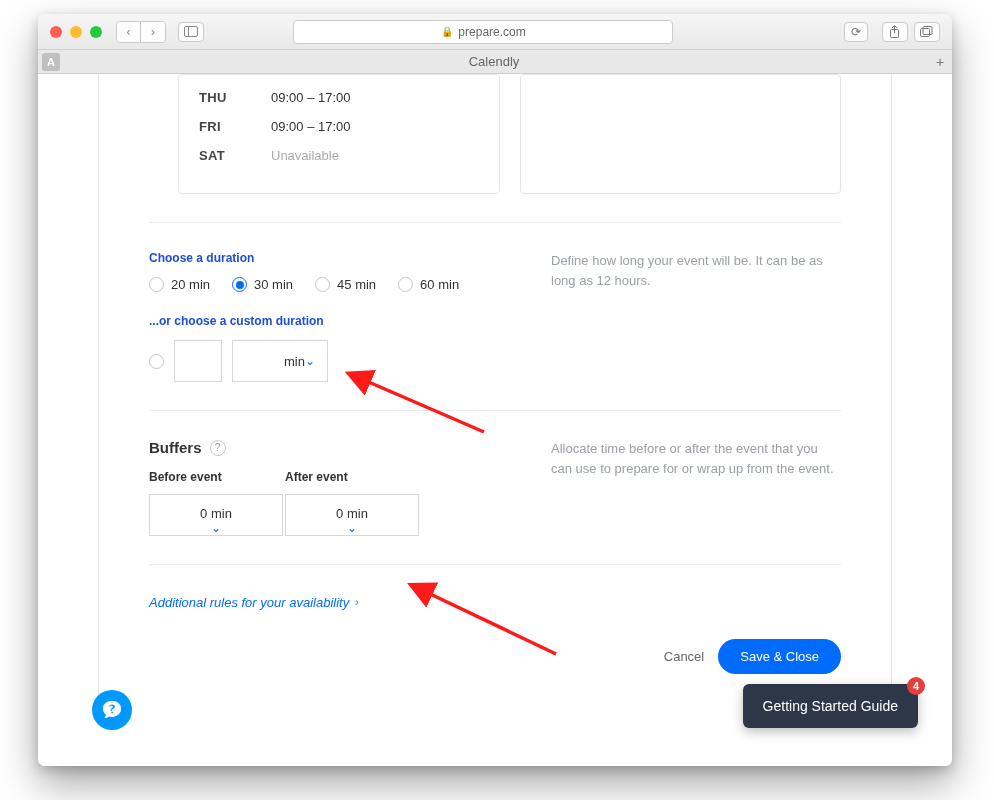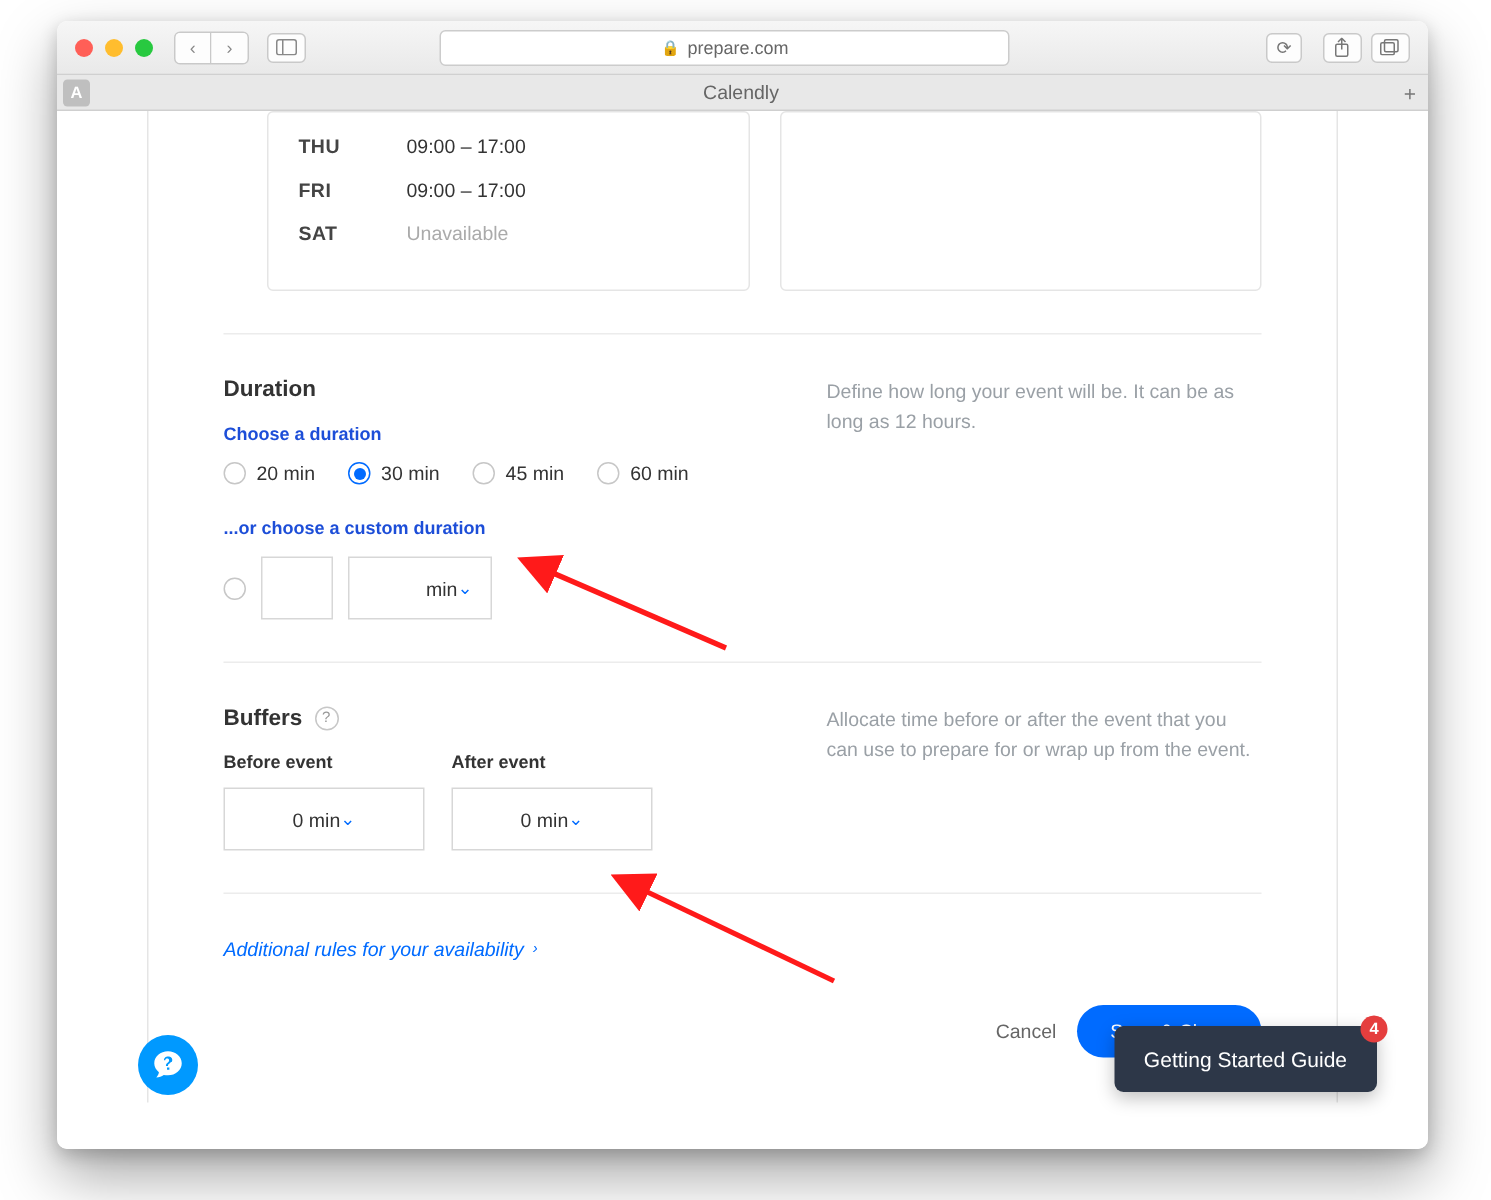--- a/index.html
+++ b/index.html
@@ -73,24 +73,24 @@
 .radio-opt{display:flex;align-items:center;gap:7px;font-size:13px;color:#333;cursor:pointer;}
 .radio{width:15px;height:15px;border:1.5px solid #c7c7c7;border-radius:50%;background:#fff;position:relative;flex-shrink:0;}
 .radio.selected{border-color:#006bff;}
 .radio.selected::after{content:"";position:absolute;inset:2.5px;background:#006bff;border-radius:50%;}
 
 .custom-row{display:flex;align-items:center;gap:10px;}
 .num-input{width:48px;height:42px;border:1px solid #d7d7d7;background:#fff;}
 .unit-select{width:96px;height:42px;border:1px solid #d7d7d7;display:flex;align-items:center;justify-content:flex-end;padding:0 12px;font-size:13px;color:#333;cursor:pointer;background:#fff;}
 .chev{color:#006bff;font-size:12px;}
 
-.buffer-row{display:flex;gap:18px;}
+.buffer-row{display:flex;gap:2px;}
 .buffer-col{}
 .buffer-label{font-size:12px;font-weight:700;color:#333;margin-bottom:10px;}
-.buf-select{width:134px;height:42px;border:1px solid #d7d7d7;display:flex;align-items:center;justify-content:center;padding:0 12px;font-size:13px;color:#333;cursor:pointer;background:#fff;}
+.buf-select{width:134px;height:42px;border:1px solid #d7d7d7;display:flex;align-items:center;justify-content:flex-end;padding:0 12px;font-size:13px;color:#333;cursor:pointer;background:#fff;flex-direction:column;}
 
 .help-ic{width:16px;height:16px;border:1px solid #c7c7c7;border-radius:50%;display:inline-flex;align-items:center;justify-content:center;font-size:10px;color:#999;font-weight:400;}
 
 .link-row{margin-top:6px;font-style:italic;}
 .link{color:#006bff;font-size:13px;cursor:pointer;display:inline-flex;align-items:center;gap:6px;}
 .link .ar{font-size:10px;}
 
 .footer{margin-top:28px;display:flex;justify-content:flex-end;gap:14px;align-items:center;}
 .cancel{font-size:13px;color:#666;cursor:pointer;}
 .savebtn{background:#006bff;color:#fff;padding:10px 22px;border-radius:20px;font-size:13px;cursor:pointer;}
@@ -176,21 +176,20 @@
                   <div class="day-time unavail">Unavailable</div>
                 </div>
               </div>
           <div class="avail-card" style="min-height:120px"></div>
         </div>
 
         <div class="divider"></div>
 
         <div class="section">
           <div class="section-left">
-            <h3>Duration</h3>
             <div class="sublabel">Choose a duration</div>
             <div class="radio-row" id="radio-row">
                   <div class="radio-opt">
                     <div class="radio"></div>
                     <span>20 min</span>
                   </div>
                   <div class="radio-opt">
                     <div class="radio selected"></div>
                     <span>30 min</span>
                   </div>

